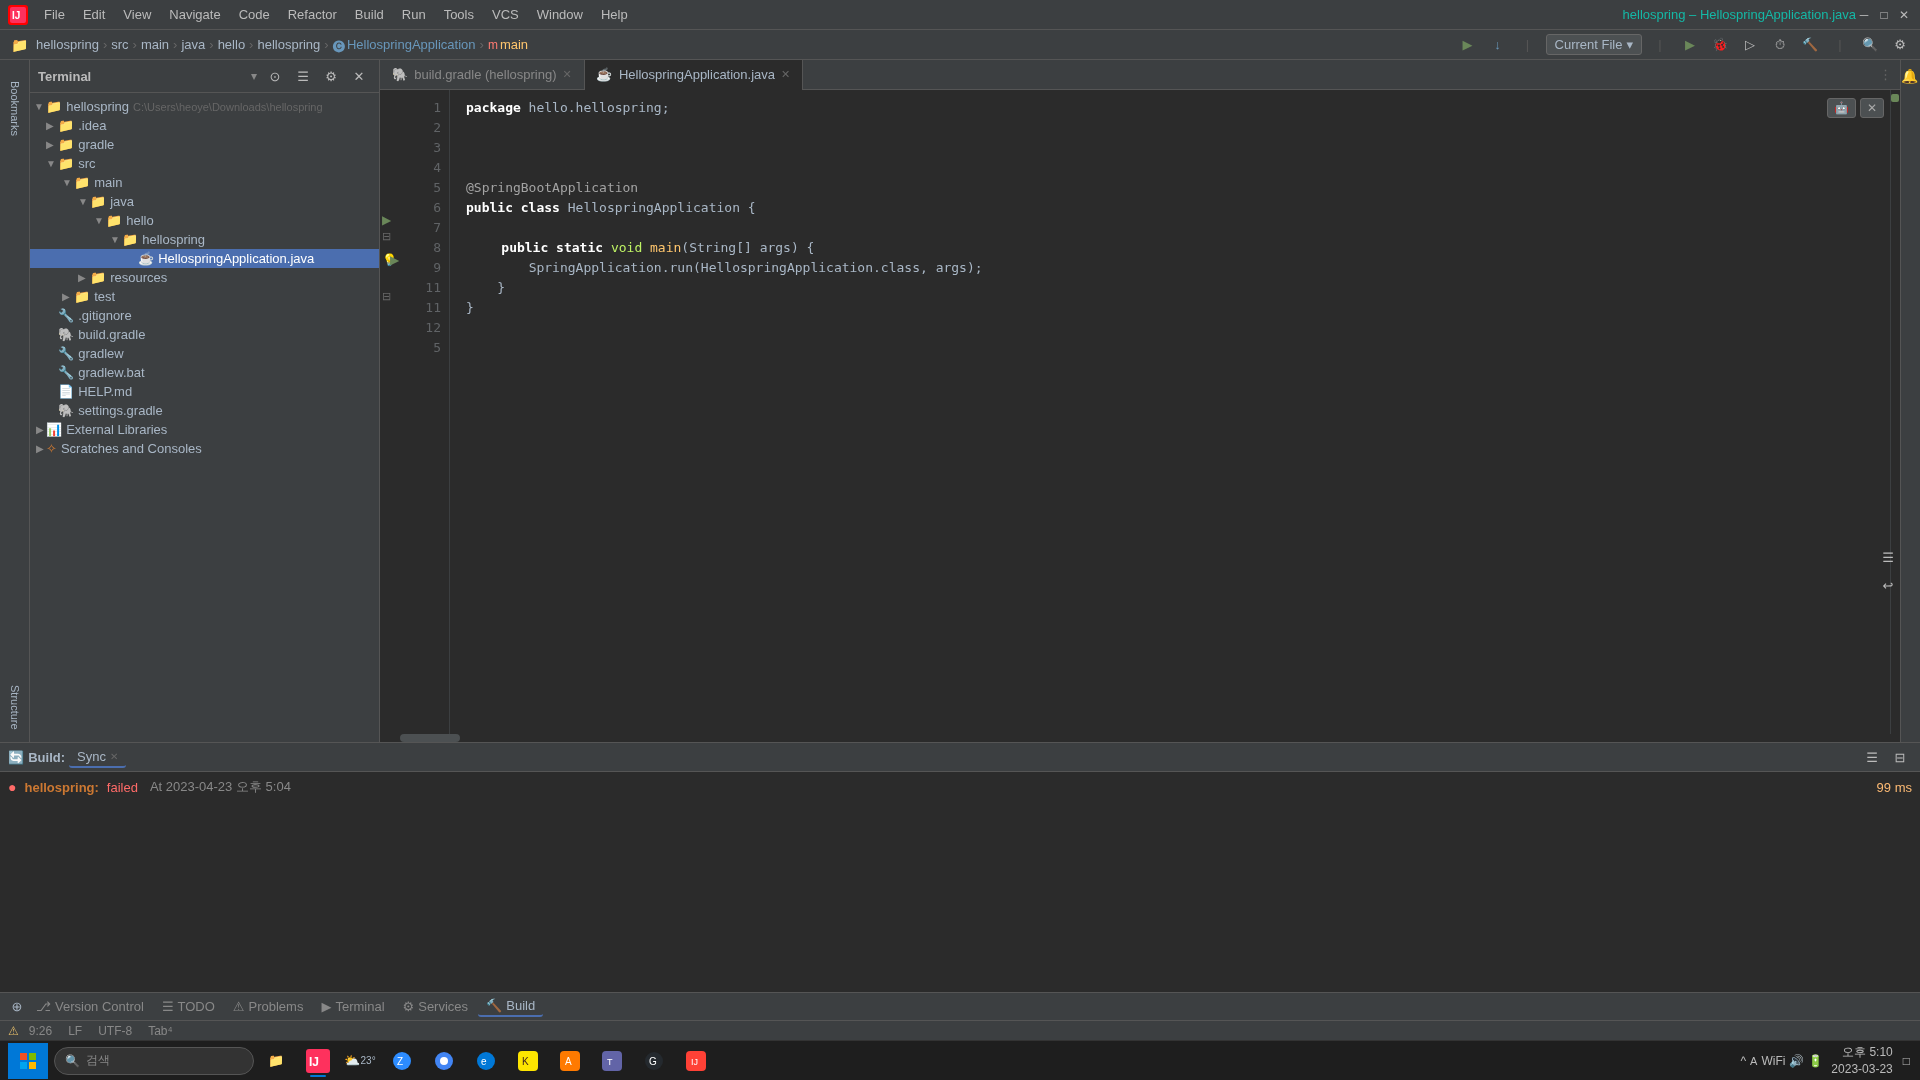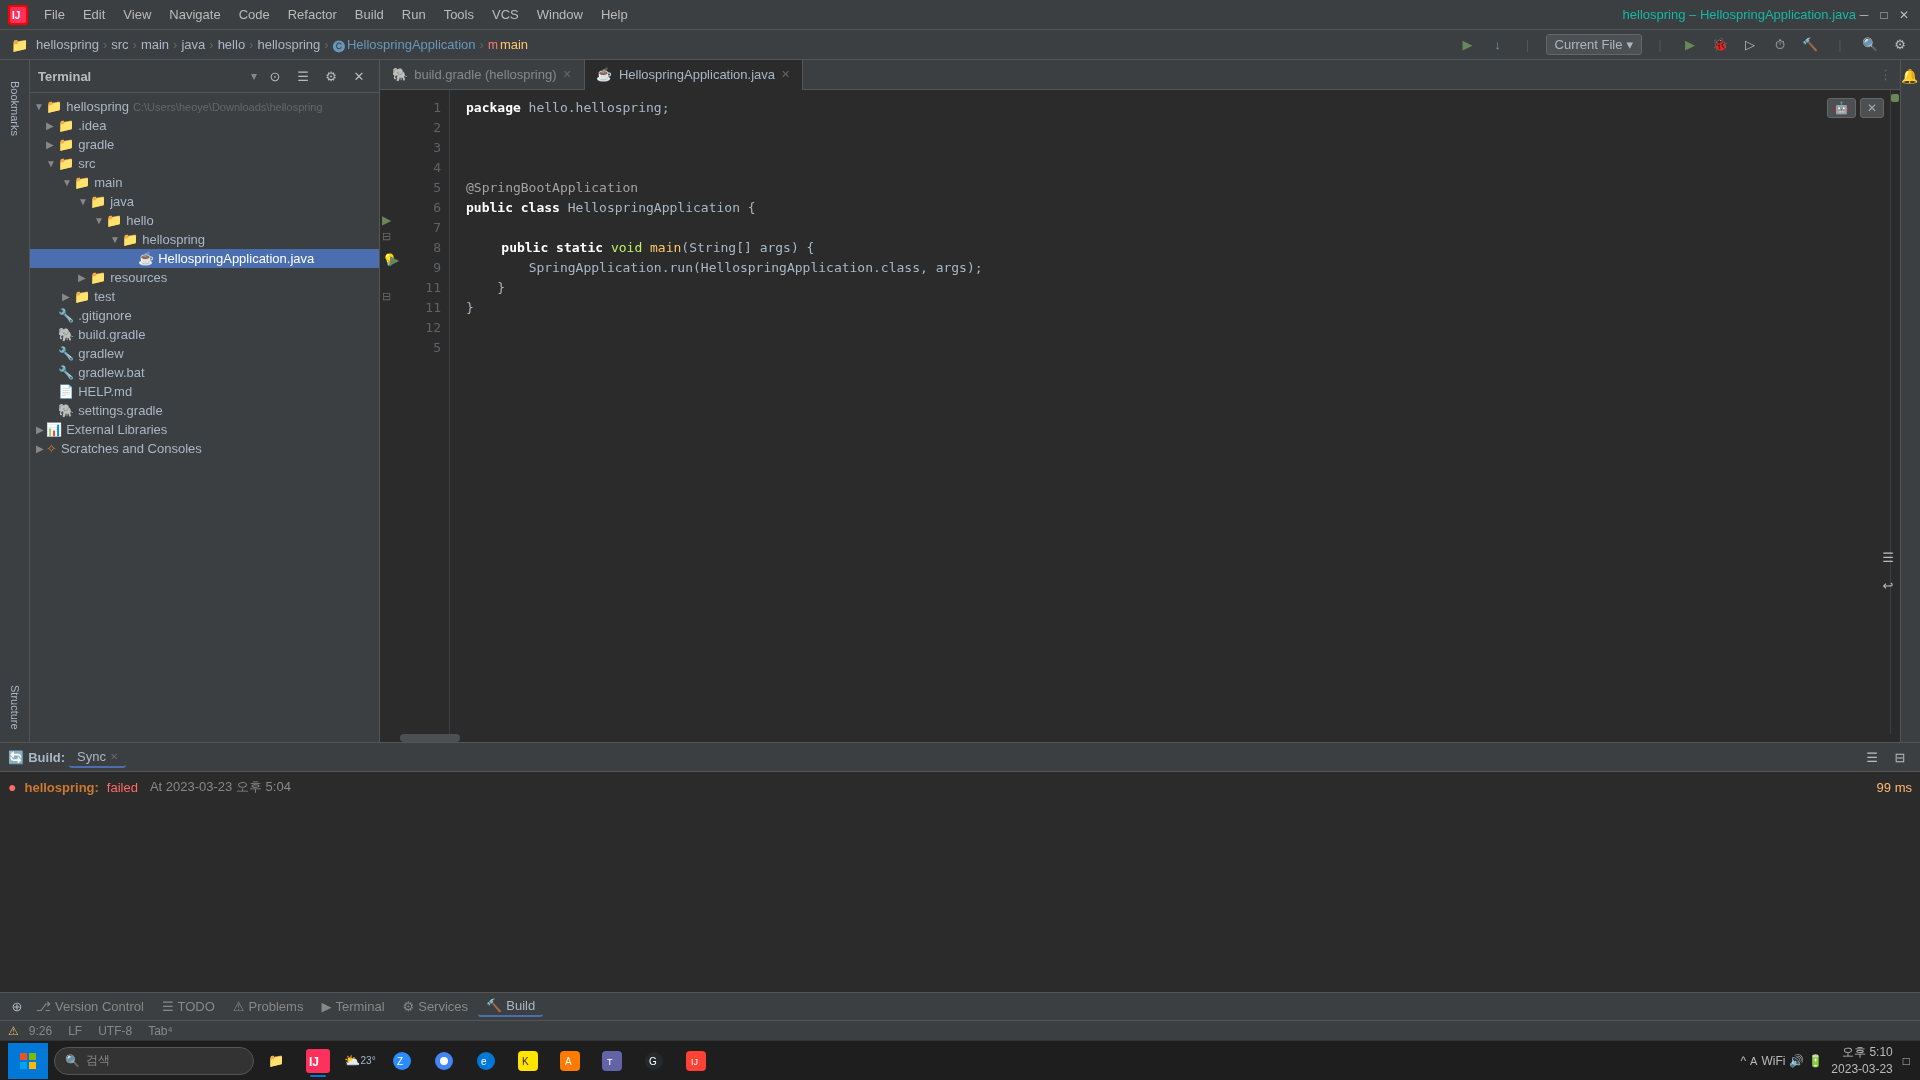--- a/index.html
+++ b/index.html
@@ -769,21 +769,21 @@
         <div class="toolbar-icon-btn">⊟</div>
       </div>
     </div>
 
     <div id="build-content" style="display:flex;align-items:flex-start;padding:6px 8px;flex:1;">
       <div style="display:flex;flex-direction:column;width:100%;">
         <div class="build-error">
           <span class="error-icon">●</span>
           <span class="build-label">hellospring:</span>
           <span class="build-status">failed</span>
-          <span style="color:#888;margin-left:4px;">At 2023-03-23 오후 5:04</span>
+          <span style="color:#888;margin-left:4px;">At 2023-04-23 오후 5:04</span>
           <span style="color:#fdba74;margin-left:auto;">99 ms</span>
         </div>
       </div>
 
       <div style="position:absolute;right:20px;top:545px;display:flex;flex-direction:column;gap:4px;">
         <div class="toolbar-icon-btn">☰</div>
         <div class="toolbar-icon-btn">↩</div>
       </div>
     </div>
   </div>

